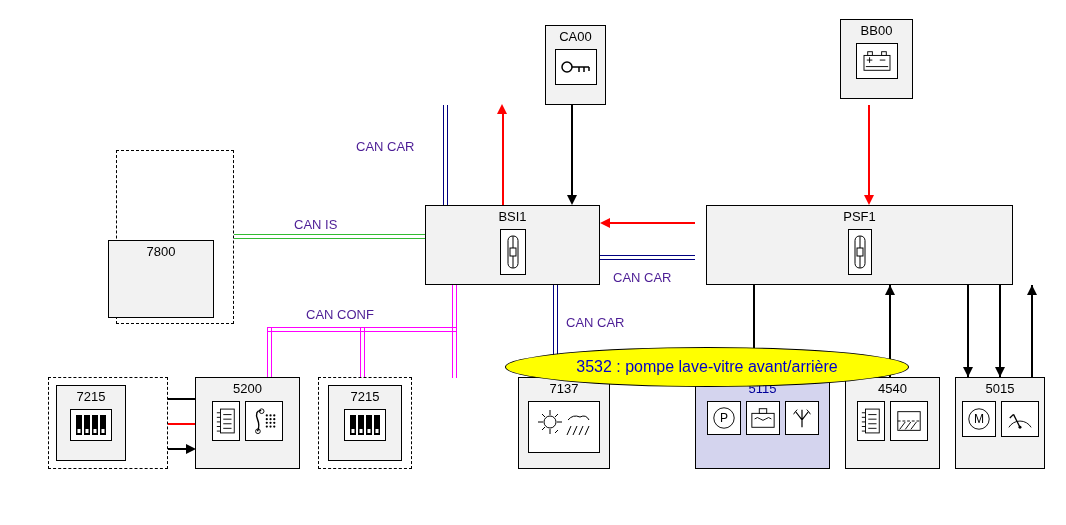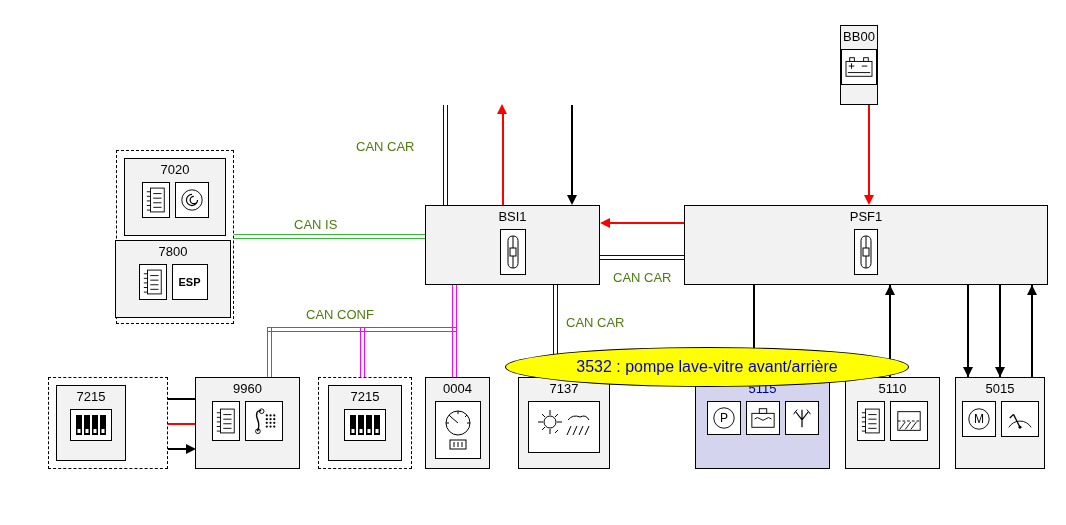--- a/index.html
+++ b/index.html
@@ -21,21 +21,21 @@
   .b-red{background:#ff0000;}
   .b-black{background:#000;}
   .arr{position:absolute;width:0;height:0;z-index:2;}
   .a-up{border-left:5px solid transparent;border-right:5px solid transparent;border-bottom:10px solid #000;}
   .a-down{border-left:5px solid transparent;border-right:5px solid transparent;border-top:10px solid #000;}
   .a-left{border-top:5px solid transparent;border-bottom:5px solid transparent;border-right:10px solid #000;}
   .a-right{border-top:5px solid transparent;border-bottom:5px solid transparent;border-left:10px solid #000;}
   .a-up.red{border-bottom-color:#ff0000;}
   .a-down.red{border-top-color:#ff0000;}
   .a-left.red{border-right-color:#ff0000;}
-  .buslabel{position:absolute;font-size:13px;color:#4d7c0f;white-space:nowrap;z-index:4;}
+  .buslabel{position:absolute;font-size:13px;color:#4c1d95;white-space:nowrap;z-index:4;}
   .callout{position:absolute;background:#ffff00;border:1.5px solid #000;border-radius:50%;display:flex;align-items:center;justify-content:center;font-size:16px;color:#0000cc;z-index:5;white-space:nowrap;}
   .esp{font-weight:bold;font-size:11px;color:#000;}
 </style>
 </head>
 <body>
 
 <div class="stage">
 
   <div class="vline2 c-blue" style="left:443px;top:105px;height:100px"></div>
   <div class="vline b-red" style="left:502px;top:112px;height:93px"></div>
@@ -76,82 +76,65 @@
   <div class="hline b-black" style="left:126px;top:448px;width:61px"></div>
   <div class="arr a-right" style="left:186px;top:444px"></div>
 
   <div class="buslabel" style="left:356px;top:139px">CAN CAR</div>
   <div class="buslabel" style="left:294px;top:217px">CAN IS</div>
   <div class="buslabel" style="left:306px;top:307px">CAN CONF</div>
   <div class="buslabel" style="left:613px;top:270px">CAN CAR</div>
   <div class="buslabel" style="left:566px;top:315px">CAN CAR</div>
 
 
-
-  <div class="node" style="left:840px;top:25px;width:38px;height:80px">
+  <div class="node" style="left:545px;top:25px;width:61px;height:80px">
+    <div class="node-label">CA00</div>
+    <div class="iconrow">
+      <span class="iconbox" style="width:42px;height:36px">
+        <svg width="34" height="22" viewBox="0 0 34 22">
+            <circle cx="8" cy="11" r="5" fill="none" stroke="#000" stroke-width="1.5"></circle>
+            <path d="M13 11h17M20 11v5M25 11v5M30 11v4" stroke="#000" stroke-width="1.5" fill="none"></path>
+          </svg>
+      </span>
+    </div>
+  </div>
+
+  <div class="node" style="left:840px;top:19px;width:73px;height:80px">
     <div class="node-label">BB00</div>
     <div class="iconrow">
       <span class="iconbox" style="width:42px;height:36px">
         <svg width="32" height="26" viewBox="0 0 34 28">
             <rect x="3" y="8" width="28" height="16" fill="#fff" stroke="#000"></rect>
             <rect x="7" y="4" width="5" height="4" fill="#fff" stroke="#000"></rect>
             <rect x="22" y="4" width="5" height="4" fill="#fff" stroke="#000"></rect>
             <path d="M6 13h6M9 10v6M20 13h6M5 20h24" stroke="#000" fill="none"></path>
           </svg>
       </span>
     </div>
   </div>
 
   <div class="dashed" style="left:116px;top:150px;width:118px;height:174px"></div>
-  <div class="node" style="left:124px;top:158px;width:102px;height:78px">
-    <div class="node-label">7020</div>
-    <div class="iconrow">
-      <span class="iconbox" style="width:28px;height:36px">
-        <svg width="22" height="30" viewBox="0 0 24 30">
-            <rect x="6" y="2" width="15" height="26" fill="#fff" stroke="#000"></rect>
-            <path d="M2 6h4M2 11h4M2 16h4M2 21h4M2 26h4M9 8h9M9 13h9M9 18h9M9 23h9" stroke="#000" fill="none"></path>
-          </svg>
-      </span>
-      <span class="iconbox" style="width:34px;height:36px">
-        <svg width="26" height="26" viewBox="0 0 28 28">
-            <circle cx="14" cy="14" r="11" fill="#fff" stroke="#000"></circle>
-            <path d="M14 8a6 6 0 1 0 6 6a4 4 0 1 1-4-4" fill="none" stroke="#000" stroke-width="1.3"></path>
-          </svg>
-      </span>
-    </div>
-  </div>
-  <div class="node" style="left:115px;top:240px;width:116px;height:78px">
+  <div class="node" style="left:108px;top:240px;width:106px;height:78px">
     <div class="node-label">7800</div>
-    <div class="iconrow">
-      <span class="iconbox" style="width:28px;height:36px">
-        <svg width="22" height="30" viewBox="0 0 24 30">
-            <rect x="6" y="2" width="15" height="26" fill="#fff" stroke="#000"></rect>
-            <path d="M2 6h4M2 11h4M2 16h4M2 21h4M2 26h4M9 8h9M9 13h9M9 18h9M9 23h9" stroke="#000" fill="none"></path>
-          </svg>
-      </span>
-      <span class="iconbox" style="width:36px;height:36px">
-        <span class="esp">ESP</span>
-      </span>
-    </div>
   </div>
 
   <div class="node" style="left:425px;top:205px;width:175px;height:80px">
     <div class="node-label">BSI1</div>
     <div class="iconrow">
       <span class="iconbox" style="width:26px;height:46px">
         <svg width="18" height="38" viewBox="0 0 18 38">
             <rect x="4" y="3" width="10" height="32" rx="4.5" fill="#fff" stroke="#000"></rect>
             <path d="M9 3v32" stroke="#000"></path>
             <rect x="6" y="15" width="6" height="8" fill="#fff" stroke="#000"></rect>
           </svg>
       </span>
     </div>
   </div>
 
-  <div class="node" style="left:684px;top:205px;width:364px;height:80px">
+  <div class="node" style="left:706px;top:205px;width:307px;height:80px">
     <div class="node-label">PSF1</div>
     <div class="iconrow">
       <span class="iconbox" style="width:24px;height:46px">
         <svg width="18" height="38" viewBox="0 0 18 38">
             <rect x="4" y="3" width="10" height="32" rx="4.5" fill="#fff" stroke="#000"></rect>
             <path d="M9 3v32" stroke="#000"></path>
             <rect x="6" y="15" width="6" height="8" fill="#fff" stroke="#000"></rect>
           </svg>
       </span>
     </div>
@@ -170,21 +153,21 @@
             <rect x="3.5" y="17" width="3" height="4" fill="#fff"></rect>
             <rect x="11.5" y="17" width="3" height="4" fill="#fff"></rect>
             <rect x="19.5" y="17" width="3" height="4" fill="#fff"></rect>
             <rect x="27.5" y="17" width="3" height="4" fill="#fff"></rect>
           </svg>
       </span>
     </div>
   </div>
 
   <div class="node" style="left:195px;top:377px;width:105px;height:92px">
-    <div class="node-label">9960</div>
+    <div class="node-label">5200</div>
     <div class="iconrow">
       <span class="iconbox" style="width:28px;height:40px">
         <svg width="22" height="30" viewBox="0 0 24 30">
             <rect x="6" y="2" width="15" height="26" fill="#fff" stroke="#000"></rect>
             <path d="M2 6h4M2 11h4M2 16h4M2 21h4M2 26h4M9 8h9M9 13h9M9 18h9M9 23h9" stroke="#000" fill="none"></path>
           </svg>
       </span>
       <span class="iconbox" style="width:38px;height:40px">
         <svg width="28" height="30" viewBox="0 0 30 30">
             <path d="M12 4C7 3 6 8 8 13c2 5 2 9 0 13" fill="none" stroke="#000" stroke-width="1.5"></path>
@@ -221,33 +204,20 @@
             <rect x="26" y="3" width="6" height="20" fill="#000"></rect>
             <rect x="3.5" y="17" width="3" height="4" fill="#fff"></rect>
             <rect x="11.5" y="17" width="3" height="4" fill="#fff"></rect>
             <rect x="19.5" y="17" width="3" height="4" fill="#fff"></rect>
             <rect x="27.5" y="17" width="3" height="4" fill="#fff"></rect>
           </svg>
       </span>
     </div>
   </div>
 
-  <div class="node" style="left:425px;top:377px;width:65px;height:92px">
-    <div class="node-label">0004</div>
-    <div class="iconrow">
-      <span class="iconbox" style="width:46px;height:58px">
-        <svg width="38" height="46" viewBox="0 0 38 46">
-            <circle cx="19" cy="16" r="12" fill="#fff" stroke="#000"></circle>
-            <path d="M19 4v3M7 16h3M28 16h3M10 8l2 2M28 8l-2 2M19 16L12 10" stroke="#000" fill="none"></path>
-            <rect x="11" y="33" width="16" height="9" fill="#fff" stroke="#000"></rect>
-            <path d="M15 35v5M19 35v5M23 35v5" stroke="#000"></path>
-          </svg>
-      </span>
-    </div>
-  </div>
 
   <div class="node" style="left:518px;top:377px;width:92px;height:92px">
     <div class="node-label">7137</div>
     <div class="iconrow">
       <span class="iconbox" style="width:72px;height:52px">
         <svg width="58" height="42" viewBox="0 0 58 42">
             <circle cx="15" cy="16" r="6" fill="none" stroke="#000"></circle>
             <path d="M15 4v5M15 23v5M3 16h5M22 16h5M7 8l3 3M23 8l-3 3M7 24l3-3M23 24l-3 3" stroke="#000" fill="none"></path>
             <path d="M33 14q5-6 12-3q6-3 9 3" fill="none" stroke="#000"></path>
             <path d="M36 20l-4 9M42 20l-4 9M48 20l-4 9M54 20l-4 9" stroke="#000" fill="none"></path>
@@ -275,21 +245,21 @@
       <span class="iconbox" style="width:34px;height:34px">
         <svg width="26" height="26" viewBox="0 0 28 28">
             <path d="M14 24v-8M14 16L7 7M14 16V5M14 16l7-9" fill="none" stroke="#000" stroke-width="1.3"></path>
             <path d="M5 10a12 12 0 0 1 4-5M23 10a12 12 0 0 0-4-5" fill="none" stroke="#000"></path>
           </svg>
       </span>
     </div>
   </div>
 
   <div class="node" style="left:845px;top:377px;width:95px;height:92px">
-    <div class="node-label">5110</div>
+    <div class="node-label">4540</div>
     <div class="iconrow">
       <span class="iconbox" style="width:28px;height:40px">
         <svg width="22" height="30" viewBox="0 0 24 30">
             <rect x="6" y="2" width="15" height="26" fill="#fff" stroke="#000"></rect>
             <path d="M2 6h4M2 11h4M2 16h4M2 21h4M2 26h4M9 8h9M9 13h9M9 18h9M9 23h9" stroke="#000" fill="none"></path>
           </svg>
       </span>
       <span class="iconbox" style="width:38px;height:40px">
         <svg width="28" height="28" viewBox="0 0 30 30">
             <rect x="3" y="5" width="24" height="20" fill="#fff" stroke="#000"></rect>

